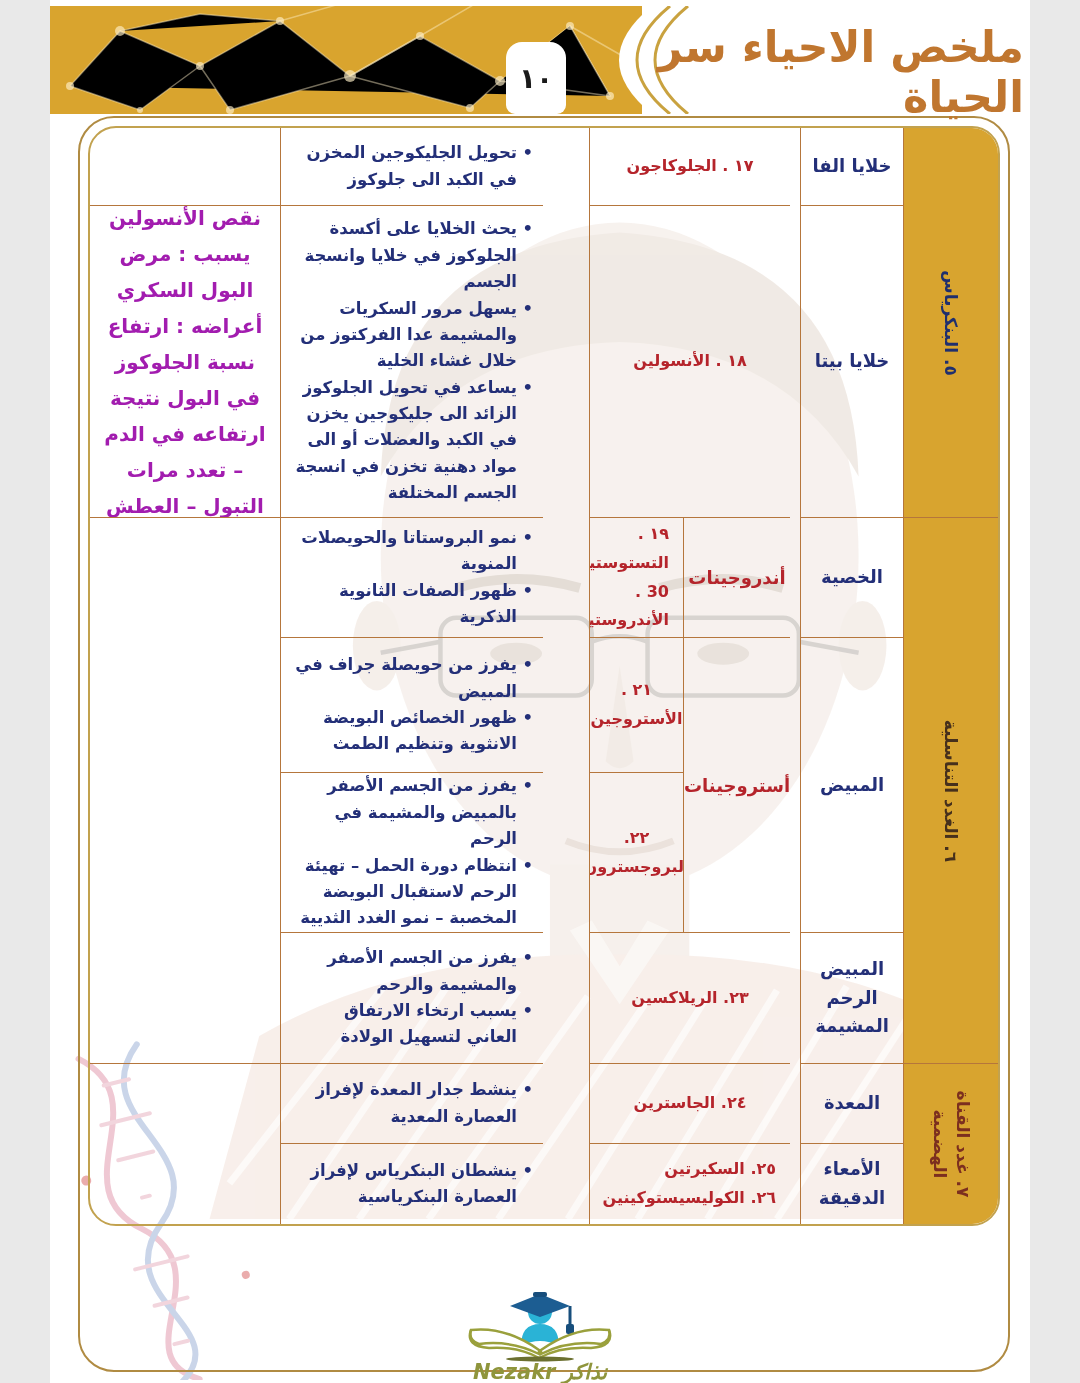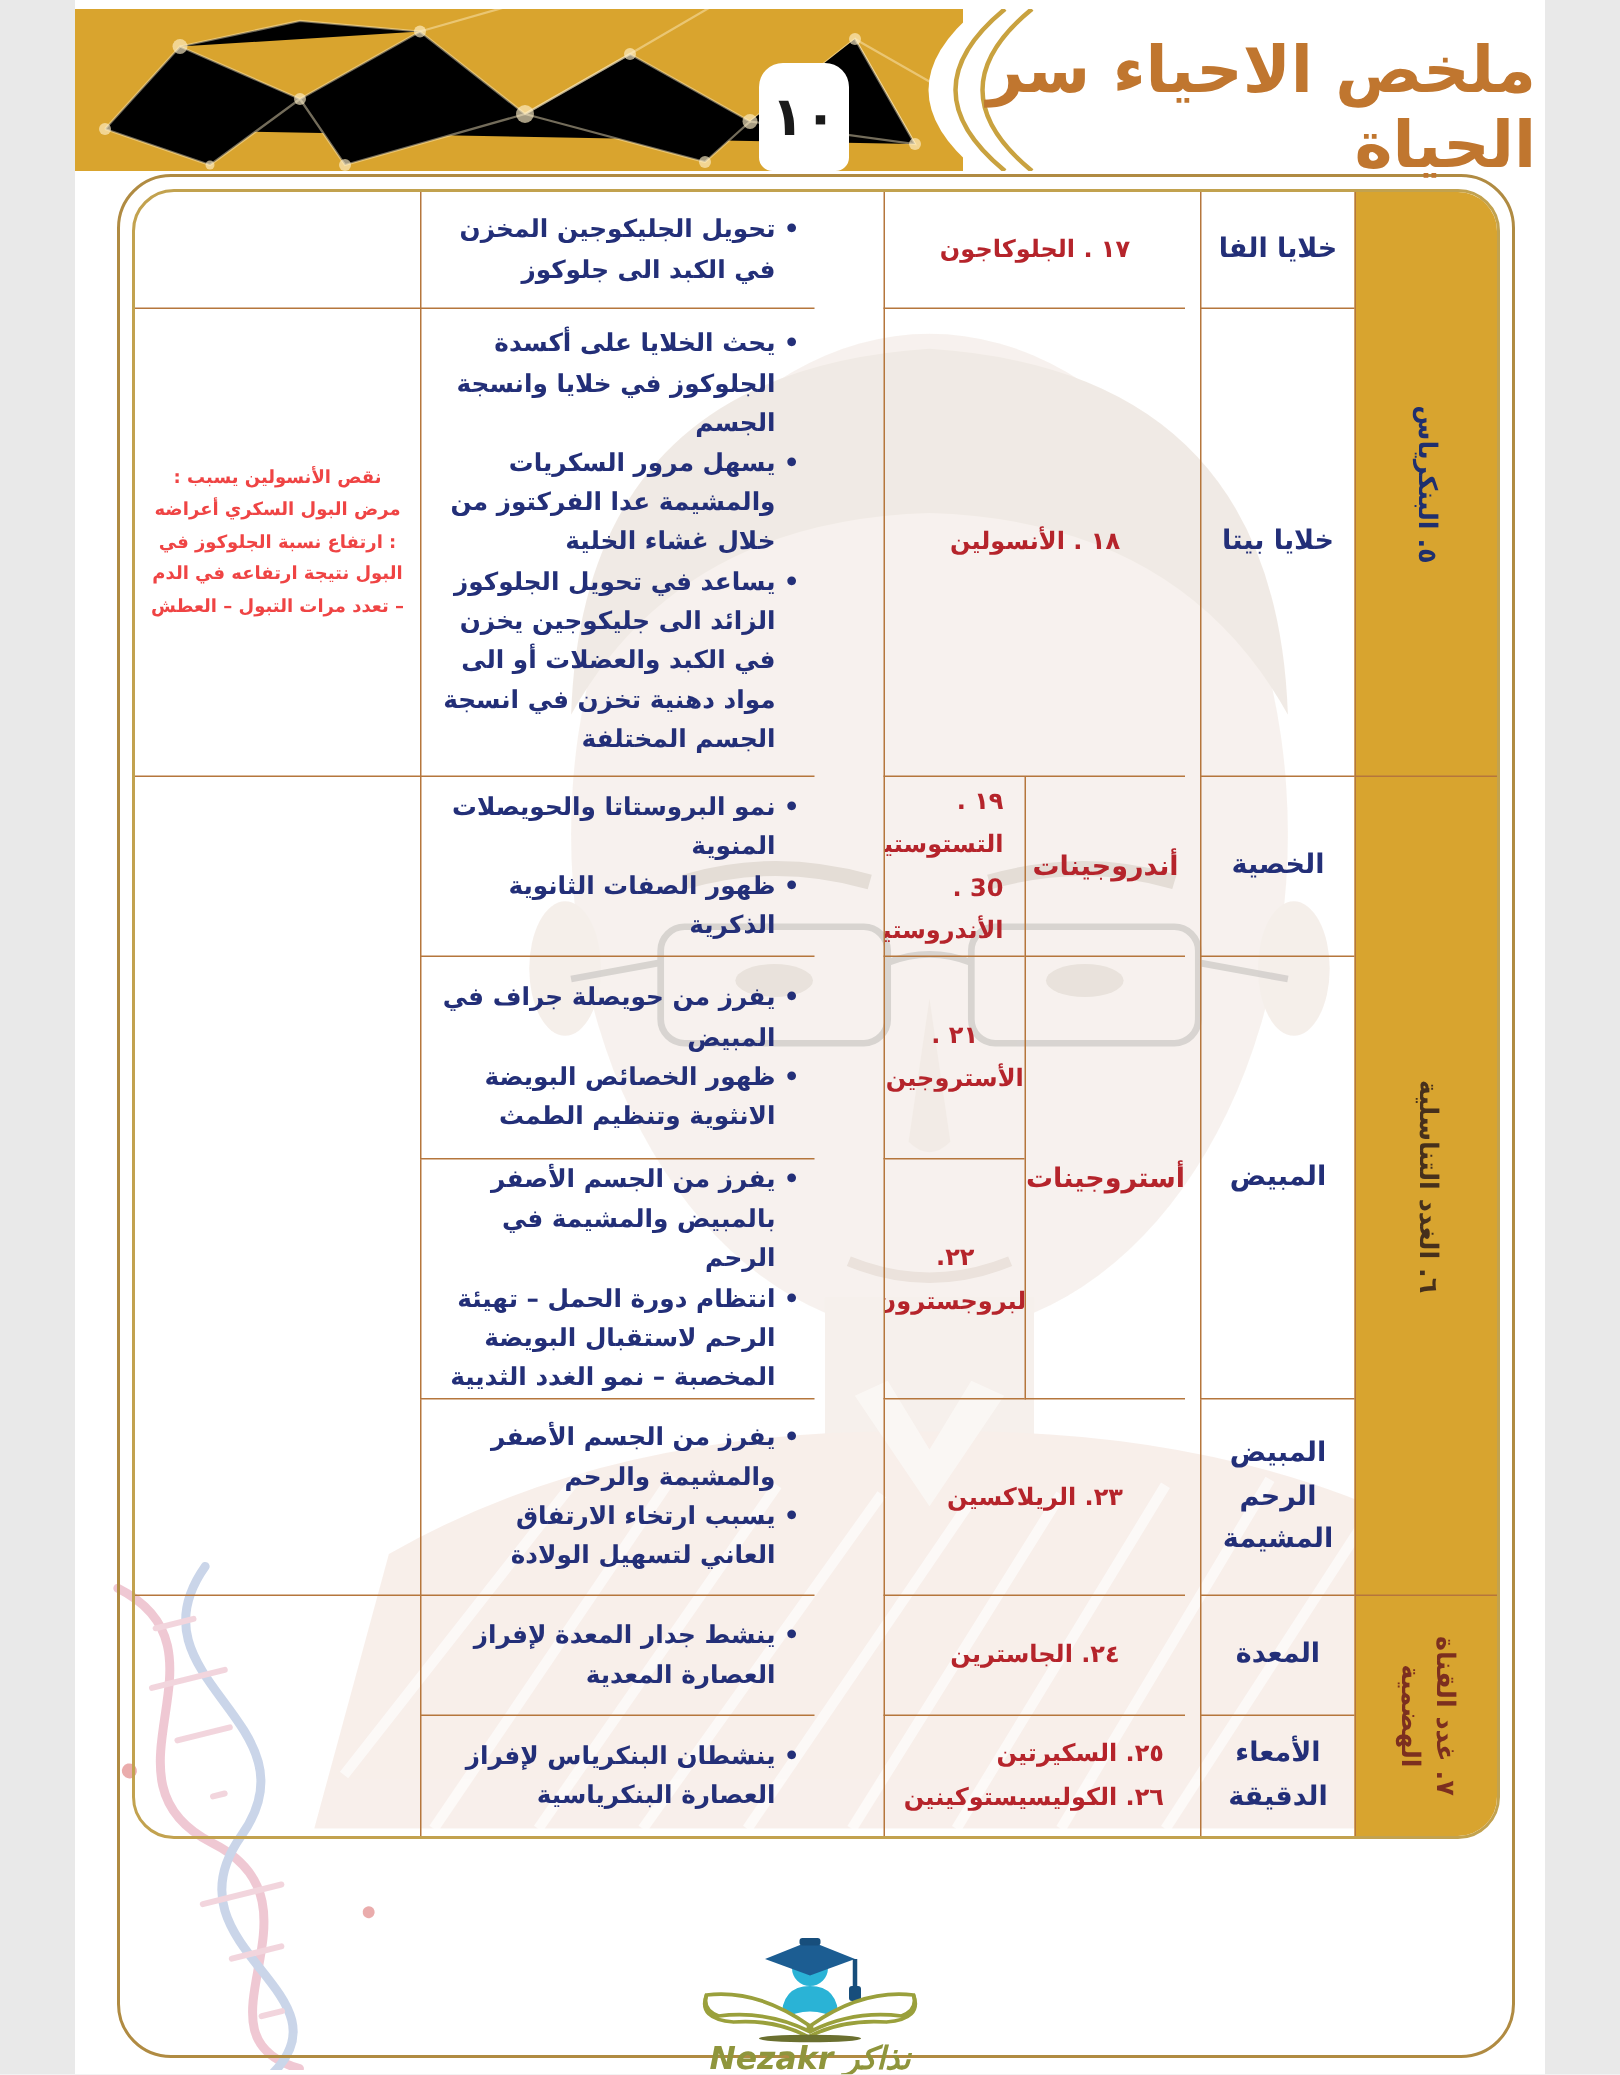--- a/index.html
+++ b/index.html
@@ -7,21 +7,21 @@
   body { font-family: "DejaVu Sans", sans-serif; background:#e9e9e9; }
   .screen { position:relative; width:1080px; height:1383px; background:#e9e9e9; overflow:hidden; }
   .page { position:absolute; left:50px; top:0; width:980px; height:1383px; background:#ffffff; }
 
   
   .banner { position:absolute; left:0; top:6px; width:592px; height:108px; background:#d9a42e; z-index:1; }
   .banner svg { position:absolute; inset:0; }
   .banner-curve { position:absolute; left:540px; top:6px; width:152px; height:108px; z-index:2; }
   .page-tab { position:absolute; left:456px; top:42px; width:60px; height:72px; background:#ffffff;
               border-radius:16px 16px 9px 9px; z-index:3; display:flex; align-items:center; justify-content:center;
-              font-size:36px; color:#1a1a1a; font-weight:bold; }
+              font-size:28px; color:#1a1a1a; font-weight:bold; }
   .title { position:absolute; top:22px; right:6px; left:560px; text-align:right; direction:rtl;
            font-size:43px; font-weight:bold; color:#c0762f; z-index:2; letter-spacing:-1px; }
 
   
   .frame-outer { position:absolute; left:28px; top:116px; width:932px; height:1256px;
                  border:2px solid #b08b42; border-radius:36px; padding:8px; z-index:1; background:transparent; }
   .frame-inner { position:relative; width:100%; height:1100px; border:2px solid #c2a24f;
                  border-radius:28px; overflow:hidden; background:transparent; }
   .watermark { position:absolute; inset:0; z-index:0; pointer-events:none; }
 
@@ -41,21 +41,21 @@
   .s6 { color:#46301c; }
   .s7 { color:#7c2f1f; }
   .gland { color:#232f78; font-weight:bold; font-size:18px; line-height:1.6; padding:2px 6px;margin-left:10px; }
   .horm  { color:#b5242b; font-weight:bold; font-size:16px; line-height:1.8; padding:2px 6px;margin-left:46px; }
   .horm.lines { align-items:flex-start; text-align:right; padding-right:14px; }
   .cat   { color:#b5242b; font-weight:bold; font-size:18px; }
   .func  { padding:6px 6px; }
   .fn { position:relative; width:100%; color:#232f78; font-weight:bold; font-size:16.5px;
         line-height:1.6; text-align:right; padding:0 20px 0 8px; }
   .fn::before { content:"•"; position:absolute; right:4px; top:0; color:#232f78; }
-  .note-text { color:#ef4444; font-weight:bold; font-size:12px; line-height:1.8; padding:4px 10px; }
+  .note-text { color:#a21caf; font-weight:bold; font-size:20px; line-height:1.8; padding:4px 10px; }
 
   
   .logo { position:absolute; left:0; right:0; top:1284px; z-index:2; display:flex;
           flex-direction:column; align-items:center; }
   .brand { direction:rtl; color:#8f953c; font-weight:bold; font-style:italic; font-size:21px; margin-top:-2px; }
   .dna { position:absolute; left:8px; top:1040px; width:235px; height:340px; z-index:0; opacity:.55; }
 </style>
 </head>
 <body>
 

